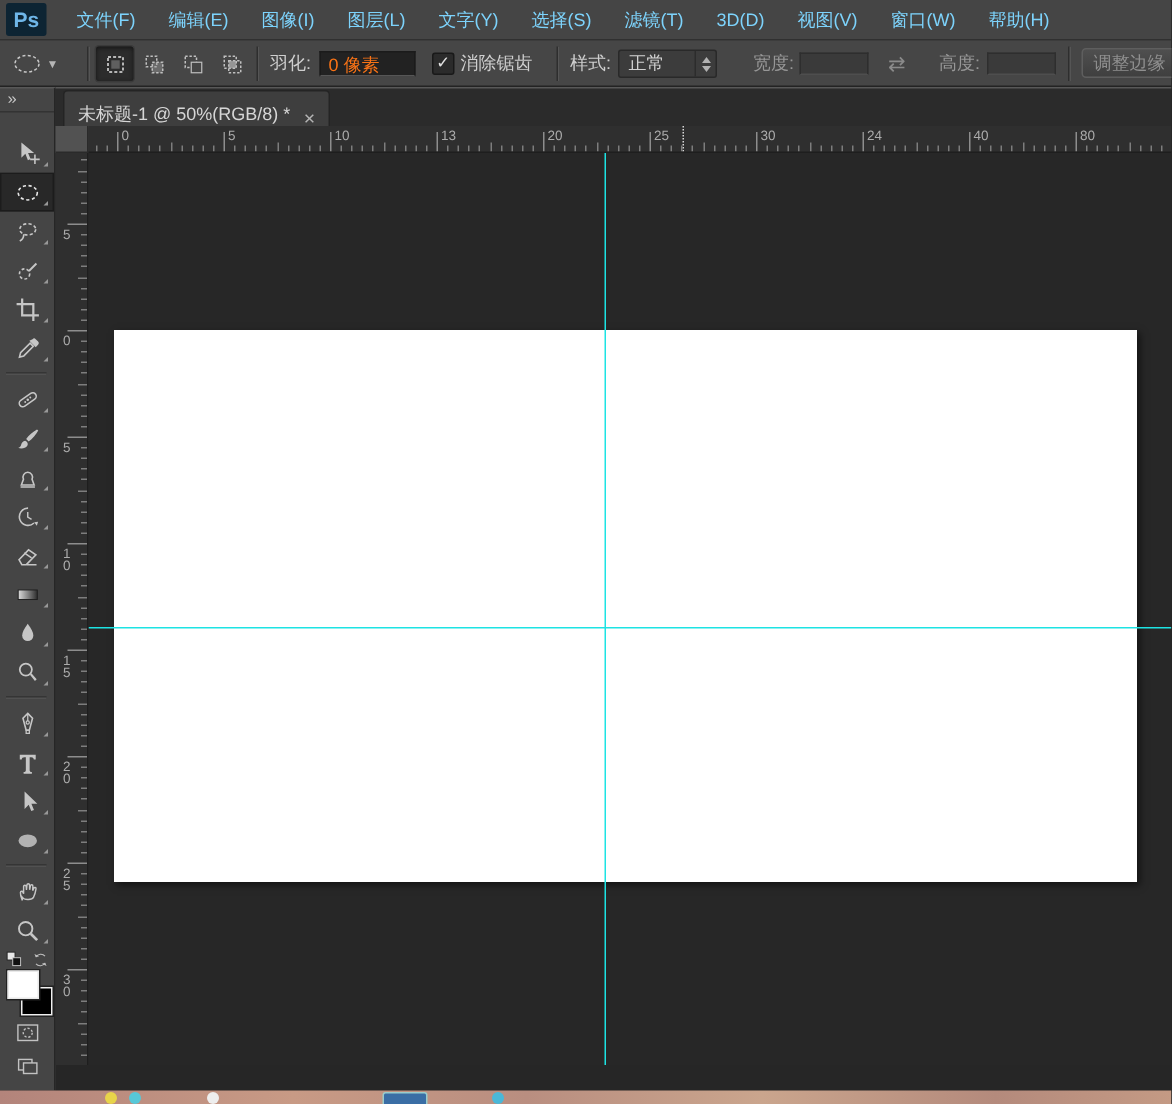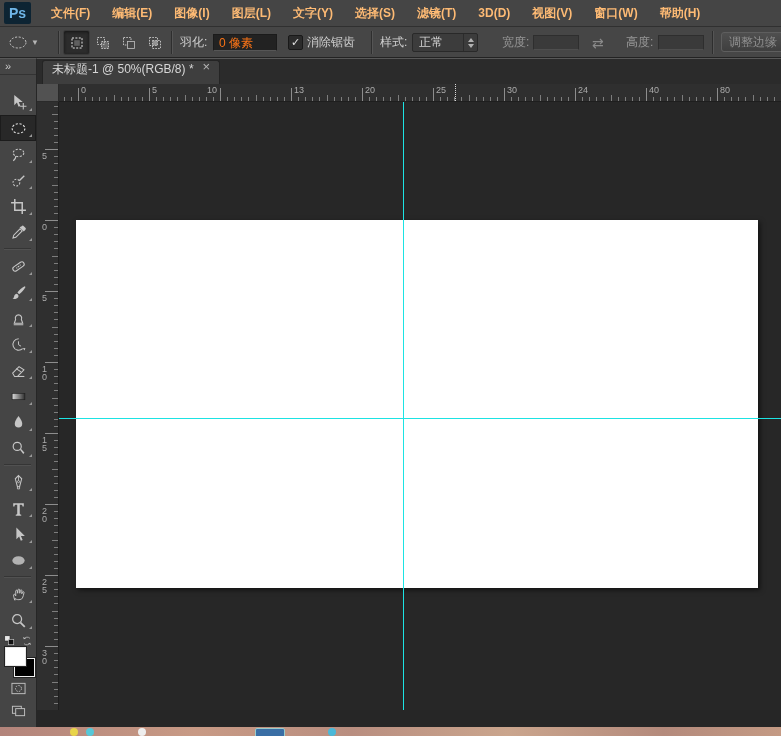--- a/index.html
+++ b/index.html
@@ -8,21 +8,21 @@
     background:#262626;
     font-family:"Liberation Sans","DejaVu Sans",sans-serif;
     -webkit-user-select:none;user-select:none;
   }
   
   .menu-bar{position:absolute;left:0;top:0;width:781px;height:27px;background:#454545;
     border-bottom:1px solid #303030;box-sizing:border-box;display:flex;align-items:center;}
   .ps-logo{width:27px;height:22px;margin:0 9px 0 4px;background:#0d2433;color:#6fb6e8;
     font-weight:bold;font-size:14px;display:flex;align-items:center;justify-content:center;border-radius:2px;}
   .menu-items{display:flex;height:100%;}
-  .menu-item{color:#fdba74;font-size:12px;padding:0 11px;display:flex;align-items:center;cursor:default;font-weight:bold;}
+  .menu-item{color:#7dd3fc;font-size:12px;padding:0 11px;display:flex;align-items:center;cursor:default;}
   
   .options-bar{position:absolute;left:0;top:27px;width:781px;height:31px;background:#464646;
     border-bottom:1px solid #232323;box-sizing:border-box;font-size:12px;color:#cfcfcf;}
   .options-bar .abs{position:absolute;top:0;height:31px;display:flex;align-items:center;}
   .opt-sep{position:absolute;top:4px;width:1px;height:23px;background:#2e2e2e;border-right:1px solid #555;}
   .preset-btn{left:5px;gap:3px;padding:0 3px;border-radius:2px;}
   .preset-btn svg{width:20px;height:15px;color:#c9c9c9;}
   .caret{font-size:8px;color:#b5b5b5;}
   .mode-buttons{left:64px;}
   .mode-btn{width:25px;height:23px;display:flex;align-items:center;justify-content:center;
@@ -64,21 +64,21 @@
   .swatch{position:absolute;width:19px;height:17px;box-shadow:0 0 0 1px #222;}
   .fg-swatch{left:5px;top:588px;background:#fff;border:1px solid #e9e9e9;z-index:2;}
   .bg-swatch{left:14px;top:599px;background:#000;border:1px solid #f0f0f0;z-index:1;}
   .tb-btn{position:absolute;left:5px;width:26px;height:18px;color:#c2c2c2;display:flex;align-items:center;justify-content:center;}
   .tb-btn svg{width:17px;height:15px;}
   
   .doc{position:absolute;left:37px;top:58px;width:744px;height:669px;}
   .tab-bar{position:absolute;left:0;top:0;width:744px;height:26px;background:#2b2b2b;
     border-top:1px solid #585858;box-sizing:border-box;}
   .tab{position:absolute;left:5px;top:1px;height:25px;background:#3e3e3e;color:#d6d6d6;font-size:12px;
-    display:flex;align-items:flex-start;padding:0 9px;border:1px solid #242424;border-bottom:none;
+    display:flex;align-items:flex-end;padding:0 9px;border:1px solid #242424;border-bottom:none;
     border-radius:3px 3px 0 0;box-sizing:border-box;}
   .tab-close{margin-left:9px;color:#b5b5b5;font-size:13px;line-height:12px;}
   .ruler-corner{position:absolute;left:0;top:26px;width:22px;height:18px;background:#525252;
     border-right:1px solid #2a2a2a;border-bottom:1px solid #2a2a2a;box-sizing:border-box;}
   .h-ruler{position:absolute;left:22px;top:26px;width:722px;height:18px;background:#2f2f2f;
     border-bottom:1px solid #1e1e1e;box-sizing:border-box;overflow:hidden;}
   .v-ruler{position:absolute;left:0;top:44px;width:22px;height:608px;background:#2f2f2f;
     border-right:1px solid #1e1e1e;box-sizing:border-box;overflow:hidden;}
   .h-ruler .tick{position:absolute;bottom:0;width:1px;height:4px;background:#7d7d7d;}
   .h-ruler .tick.mid{height:6px;}
@@ -397,21 +397,21 @@
       <i class="tick" style="left: 97.1px;"></i>
       <i class="tick" style="left: 104.2px;"></i>
       <i class="tick" style="left: 111.3px;"></i>
       <i class="tick" style="left: 118.4px;"></i>
       <i class="tick mid" style="left: 125.5px;"></i>
       <i class="tick" style="left: 132.6px;"></i>
       <i class="tick" style="left: 139.7px;"></i>
       <i class="tick" style="left: 146.8px;"></i>
       <i class="tick" style="left: 153.9px;"></i>
       <i class="tick major" style="left: 161px;"></i>
-      <b class="rlabel" style="left: 148px;">10</b>
+      <b class="rlabel" style="left: 164px;">10</b>
       <i class="tick" style="left: 168.1px;"></i>
       <i class="tick" style="left: 175.2px;"></i>
       <i class="tick" style="left: 182.3px;"></i>
       <i class="tick" style="left: 189.4px;"></i>
       <i class="tick mid" style="left: 196.5px;"></i>
       <i class="tick" style="left: 203.6px;"></i>
       <i class="tick" style="left: 210.7px;"></i>
       <i class="tick" style="left: 217.8px;"></i>
       <i class="tick" style="left: 224.9px;"></i>
       <i class="tick major" style="left: 232px;"></i>

